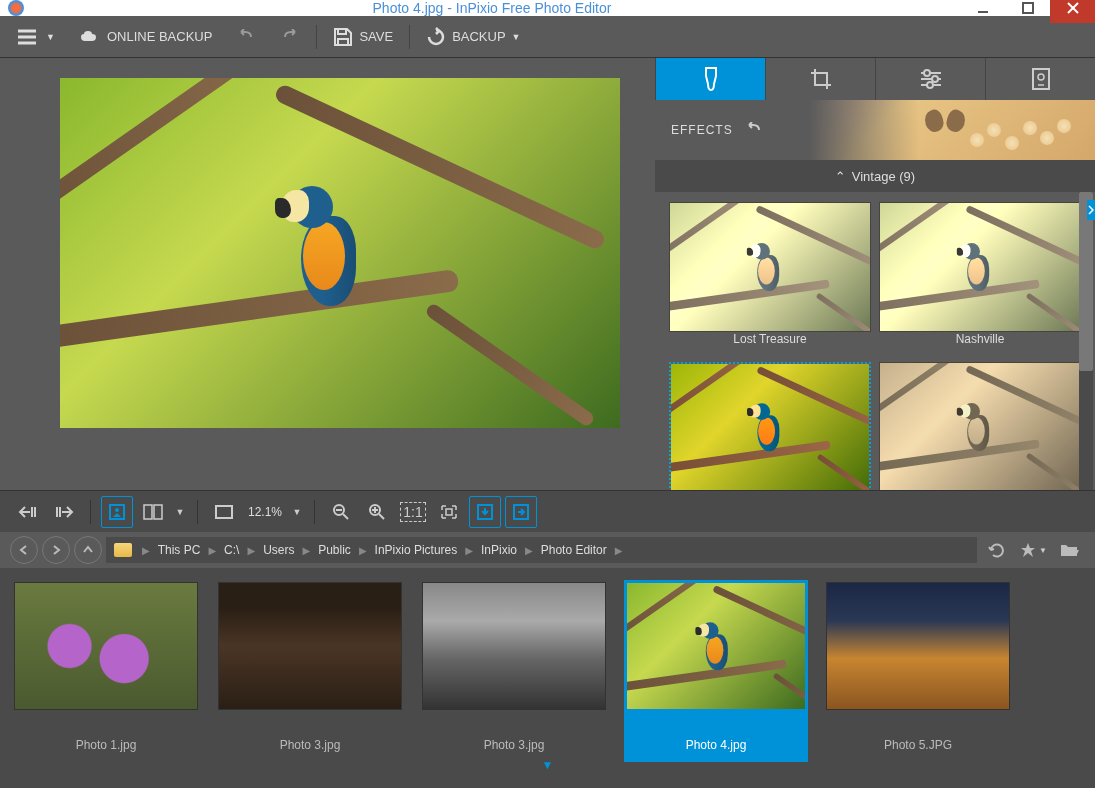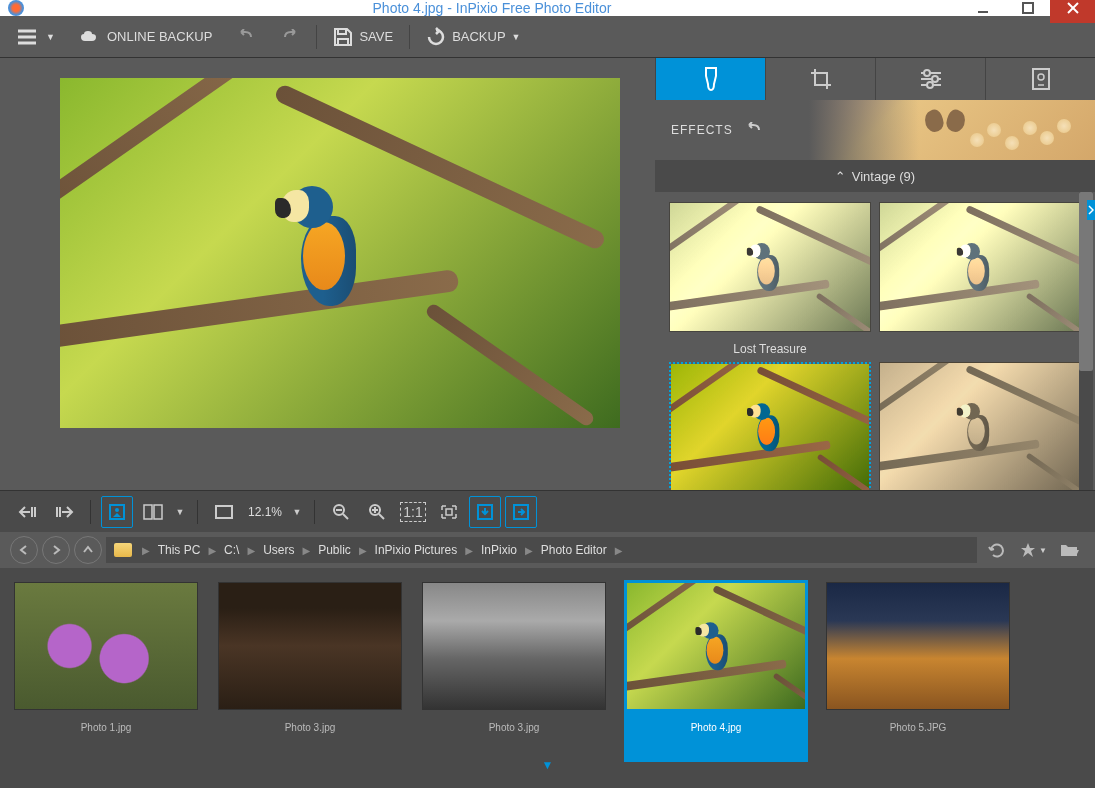--- a/index.html
+++ b/index.html
@@ -40,21 +40,21 @@
 .bw{position:absolute;width:18px;height:22px;background:#8a6b4a;border-radius:60% 40% 50% 50%}
 .bw.l{left:0;transform:rotate(-20deg)}
 .bw.r{right:0;transform:rotate(20deg) scaleX(-1)}
 .flowers{position:absolute;right:10px;bottom:5px;width:120px;height:40px}
 .flower{position:absolute;width:14px;height:14px;background:radial-gradient(circle,#f5e0b8,#e8c584);border-radius:50%}
 .category-header{height:32px;background:#4a4a4a;display:flex;align-items:center;justify-content:center;color:#ddd;font-size:13px;gap:6px;cursor:pointer}
 .effects-grid{flex:1;padding:10px 14px;display:grid;grid-template-columns:1fr 1fr;gap:8px;overflow:auto;position:relative}
 .effect-item{display:flex;flex-direction:column;cursor:pointer}
 .effect-thumb{height:130px;border:1px solid #333;position:relative;overflow:hidden}
 .effect-item.selected .effect-thumb{border:2px dotted #0092d8;outline:2px solid #0092d8;outline-offset:-6px}
-.effect-label{height:22px;text-align:center;color:#ddd;font-size:12px;padding-top:10px}
+.effect-label{height:22px;text-align:center;color:#ddd;font-size:12px;padding-top:0}
 .mini-parrot{transform:scale(0.4);transform-origin:top left;width:250%;height:250%}
 .sepia{filter:sepia(1) contrast(0.9)}
 .desat{filter:sepia(0.5) saturate(0.6) brightness(1.2)}
 .warm{filter:saturate(1.3) hue-rotate(-10deg)}
 .scroll-track{position:absolute;right:2px;top:0;width:14px;height:100%;background:#4a4a4a}
 .scroll-thumb{position:absolute;right:2px;top:0;width:14px;height:60%;background:#787878;border-radius:2px}
 .expand-handle{position:absolute;right:0;top:200px;width:8px;height:20px;background:#0092d8;display:flex;align-items:center;justify-content:center}
 .view-toolbar{height:42px;background:#4a4a4a;display:flex;align-items:center;padding:0 12px;gap:4px;border-top:1px solid #333}
 .vtb-btn{width:32px;height:32px;display:flex;align-items:center;justify-content:center;color:#ccc;cursor:pointer;border-radius:2px}
 .vtb-btn.active{border:1px solid #0092d8;color:#0092d8}
@@ -64,21 +64,21 @@
 .bc-btn{width:28px;height:28px;display:flex;align-items:center;justify-content:center;color:#bbb;cursor:pointer;border-radius:50%;border:1px solid #777}
 .bc-path{flex:1;display:flex;align-items:center;height:26px;background:#4a4a4a;padding:0 8px;gap:2px;font-size:12px;color:#ddd}
 .bc-seg{padding:0 4px;cursor:pointer}
 .bc-arrow{color:#888;font-size:10px;padding:0 2px}
 .folder-icon{width:18px;height:14px;background:linear-gradient(180deg,#f6d67a,#e8b84a);border-radius:2px;margin-right:6px}
 .filmstrip{height:206px;background:#4a4a4a;display:flex;padding:14px;gap:20px;position:relative}
 .film-item{width:184px;display:flex;flex-direction:column;cursor:pointer}
 .film-thumb{height:128px;border:1px solid #333;overflow:hidden;position:relative}
 .film-item.selected{background:#0092d8;padding:2px;margin:-2px}
 .film-item.selected .film-thumb{border:1px solid #0092d8}
-.film-label{text-align:center;color:#bbb;font-size:10px;padding-top:12px}
+.film-label{text-align:center;color:#bbb;font-size:12px;padding-top:28px}
 .film-item.selected .film-label{color:#fff}
 .film-arrow{position:absolute;bottom:2px;left:50%;transform:translateX(-50%);color:#0092d8;font-size:12px}
 .th-flower{background:radial-gradient(circle at 30% 50%,#b565c9 15%,transparent 16%),radial-gradient(circle at 60% 60%,#b565c9 18%,transparent 19%),linear-gradient(180deg,#6a7a3f,#4a5a2f)}
 .th-guitar{background:linear-gradient(180deg,#2a1f15 20%,#4a3525 50%,#2a1f15 100%)}
 .th-city{background:linear-gradient(180deg,#888 0%,#aaa 30%,#666 60%,#333 100%)}
 .th-night{background:linear-gradient(180deg,#1a2845 0%,#2a3855 30%,#c88530 60%,#8a5520 100%)}
 </style>
 </head>
 <body>
 
@@ -255,20 +255,21 @@
               <div class="branch b4"></div>
               <div class="parrot">
                 <div class="parrot-body"></div>
                 <div class="parrot-chest"></div>
                 <div class="parrot-head"></div>
                 <div class="parrot-face"></div>
                 <div class="parrot-beak"></div>
               </div>
             </div>
           </div>
+          <div class="effect-label">Nashville</div>
         </div>
         <div class="effect-item selected">
           <div class="effect-thumb warm">
             <div class="main-image mini-parrot">
               <div class="branch b3"></div>
               <div class="branch b2"></div>
               <div class="branch b1"></div>
               <div class="branch b4"></div>
               <div class="parrot">
                 <div class="parrot-body"></div>

